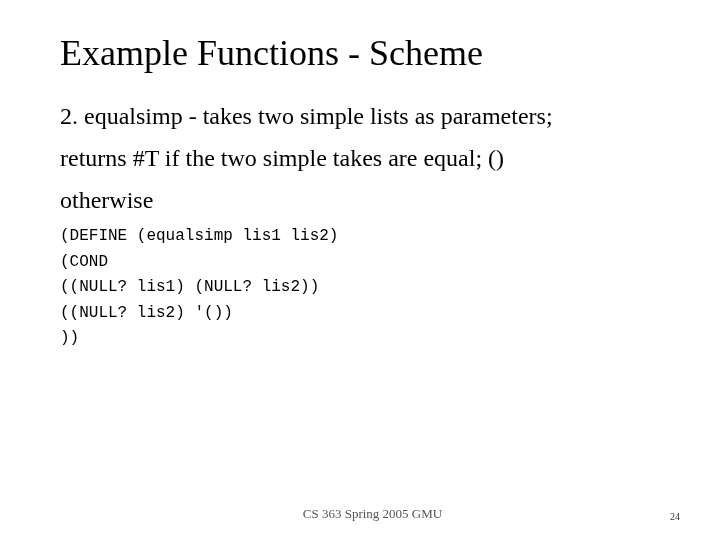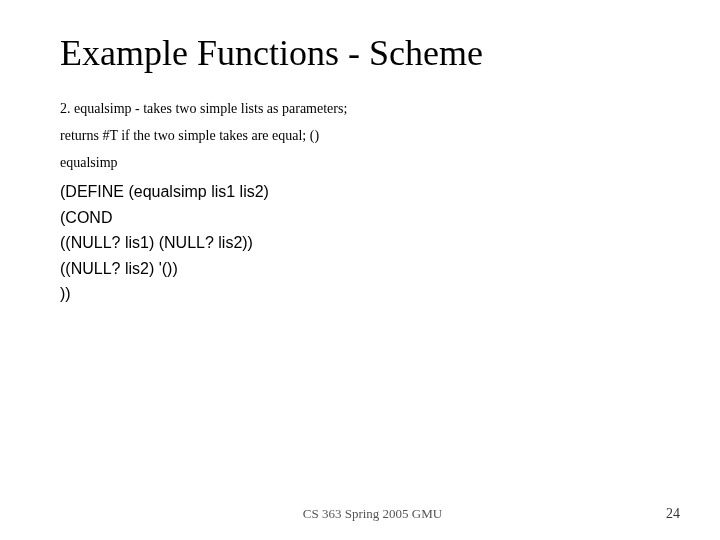--- a/index.html
+++ b/index.html
@@ -33,27 +33,27 @@
     }
 
     .content {
       font-size: 18px;
       color: #000000;
       line-height: 1.5;
     }
 
     .prose-text {
       font-family: 'Times New Roman', Times, serif;
-      font-size: 14px;
+      font-size: 24px;
       line-height: 1.5;
       margin-bottom: 6px;
     }
 
     .code-block {
-      font-family: Liberation Sans, sans-serif;
+      font-family: Liberation Mono, monospace;
       font-size: 16px;
       line-height: 1.6;
       margin-top: 4px;
     }
 
     .footer {
       position: absolute;
       bottom: 18px;
       left: 0;
       right: 0;
@@ -61,36 +61,36 @@
       font-size: 13px;
       color: #555555;
       font-family: 'Times New Roman', Times, serif;
       margin-left: 25px;
     }
 
     .page-number {
       position: absolute;
       bottom: 18px;
       right: 40px;
-      font-size: 14px;
+      font-size: 10px;
       color: #333333;
       font-family: 'Times New Roman', Times, serif;
     }
   </style>
 </head>
 <body>
 
 <div class="slide">
 
   <h1 class="title">Example Functions - Scheme</h1>
 
   <div class="content">
     <div class="prose-text">2. equalsimp - takes two simple lists as parameters;</div>
     <div class="prose-text">returns #T if the two simple takes are equal;  ()</div>
-    <div class="prose-text">equalsimp</div>
+    <div class="prose-text">otherwise</div>
 
     <div class="code-block">
       <div>(DEFINE  (equalsimp lis1 lis2)</div>
       <div>  (COND</div>
       <div>    ((NULL? lis1)  (NULL? lis2))</div>
       <div>    ((NULL? lis2)  '())</div>
       <div>))</div>
     </div>
   </div>
 

